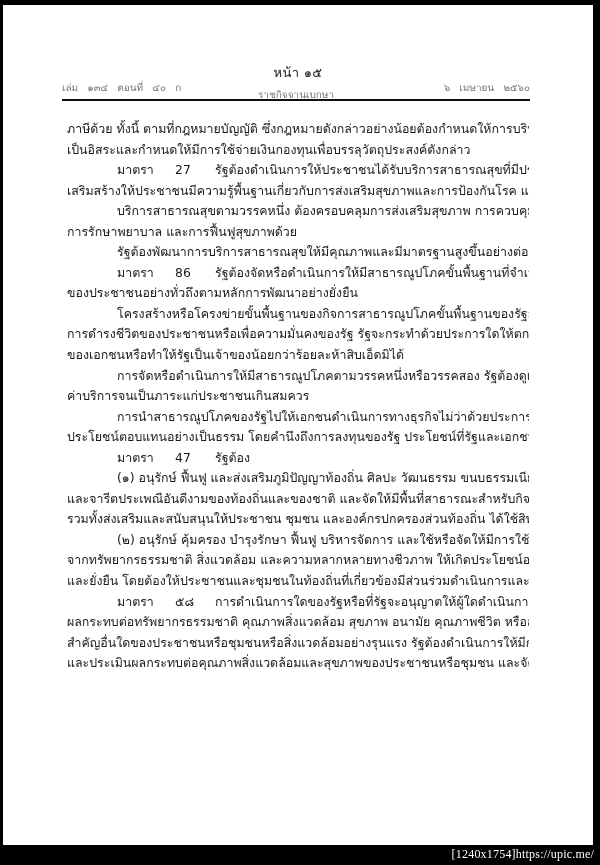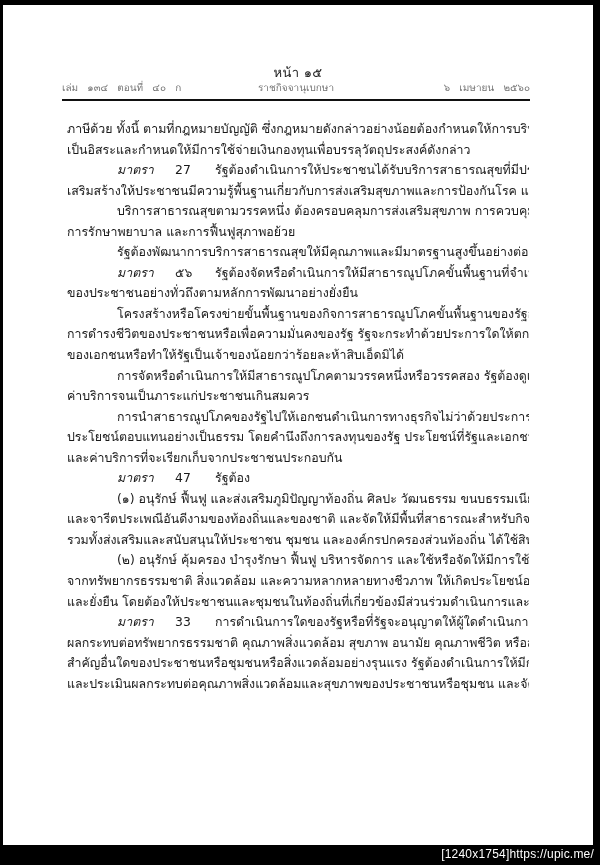--- a/index.html
+++ b/index.html
@@ -44,21 +44,21 @@
     .header-row .left {
       position: absolute;
       left: 0;
       top: 0;
       word-spacing: 6px;
     }
     .header-row .center {
       position: absolute;
       left: 0;
       width: 468px;
-      top: 0;
+      top: 7px;
       text-align: center;
     }
     .header-row .right {
       position: absolute;
       right: 0;
       top: 0;
       word-spacing: 6px;
     }
     .header-rule {
       position: absolute;
@@ -87,40 +87,39 @@
     }
     .line.last {
       text-align-last: left;
     }
     .line.indent {
       padding-left: 50px;
     }
     .section-label {
       display: inline-block;
       width: 58px;
-      font-style: italic;
     }
     .section-num {
       display: inline-block;
       width: 40px;
     }
     .footer-bar {
       position: absolute;
       left: 0;
       top: 845px;
       width: 600px;
       height: 20px;
       background: #000;
     }
     .footer-text {
       position: absolute;
       right: 6px;
       top: 847px;
       color: #ffffff;
-      font-family: Liberation Sans, sans-serif;
+      font-family: Liberation Serif, serif;
       font-size: 12px;
       letter-spacing: 0.2px;
     }
   </style>
 </head>
 <body>
 
 <div class="page">
   <div class="header-page-no">หน้า   ๑๕</div>
   <div class="header-row">
@@ -129,40 +128,39 @@
     <span class="right">๖   เมษายน   ๒๕๖๐</span>
   </div>
   <div class="header-rule"></div>
 
   <div class="body-text" id="body-text">
       <div class="line"><span>ภาษีด้วย ทั้งนี้ ตามที่กฎหมายบัญญัติ ซึ่งกฎหมายดังกล่าวอย่างน้อยต้องกำหนดให้การบริหารจัดการกองทุน</span></div>
       <div class="line last"><span>เป็นอิสระและกำหนดให้มีการใช้จ่ายเงินกองทุนเพื่อบรรลุวัตถุประสงค์ดังกล่าว</span></div>
       <div class="line indent"><span class="section-label">มาตรา</span><span class="section-num">27</span><span>รัฐต้องดำเนินการให้ประชาชนได้รับบริการสาธารณสุขที่มีประสิทธิภาพอย่างทั่วถึง</span></div>
       <div class="line"><span>เสริมสร้างให้ประชาชนมีความรู้พื้นฐานเกี่ยวกับการส่งเสริมสุขภาพและการป้องกันโรค และส่งเสริม</span></div>
       <div class="line indent"><span>บริการสาธารณสุขตามวรรคหนึ่ง ต้องครอบคลุมการส่งเสริมสุขภาพ การควบคุม และป้องกันโรค</span></div>
-      <div class="line last"><span>การรักษาพยาบาล และการฟื้นฟูสุภาพอย้วย</span></div>
+      <div class="line last"><span>การรักษาพยาบาล และการฟื้นฟูสุขภาพด้วย</span></div>
       <div class="line indent last"><span>รัฐต้องพัฒนาการบริการสาธารณสุขให้มีคุณภาพและมีมาตรฐานสูงขึ้นอย่างต่อเนื่อง</span></div>
-      <div class="line indent"><span class="section-label">มาตรา</span><span class="section-num">๕๖</span><span>รัฐต้องจัดหรือดำเนินการให้มีสาธารณูปโภคขั้นพื้นฐานที่จำเป็นต่อการดำรงชีวิต</span></div>
+      <div class="line indent"><span class="section-label">มาตรา</span><span class="section-num">86</span><span>รัฐต้องจัดหรือดำเนินการให้มีสาธารณูปโภคขั้นพื้นฐานที่จำเป็นต่อการดำรงชีวิต</span></div>
       <div class="line last"><span>ของประชาชนอย่างทั่วถึงตามหลักการพัฒนาอย่างยั่งยืน</span></div>
       <div class="line indent"><span>โครงสร้างหรือโครงข่ายขั้นพื้นฐานของกิจการสาธารณูปโภคขั้นพื้นฐานของรัฐอันจำเป็นต่อ</span></div>
       <div class="line"><span>การดำรงชีวิตของประชาชนหรือเพื่อความมั่นคงของรัฐ รัฐจะกระทำด้วยประการใดให้ตกเป็นกรรมสิทธิ์</span></div>
       <div class="line last"><span>ของเอกชนหรือทำให้รัฐเป็นเจ้าของน้อยกว่าร้อยละห้าสิบเอ็ดมิได้</span></div>
       <div class="line indent"><span>การจัดหรือดำเนินการให้มีสาธารณูปโภคตามวรรคหนึ่งหรือวรรคสอง รัฐต้องดูแลมิให้มีการเรียกเก็บ</span></div>
       <div class="line last"><span>ค่าบริการจนเป็นภาระแก่ประชาชนเกินสมควร</span></div>
       <div class="line indent"><span>การนำสาธารณูปโภคของรัฐไปให้เอกชนดำเนินการทางธุรกิจไม่ว่าด้วยประการใด ๆ รัฐต้องได้รับ</span></div>
       <div class="line"><span>ประโยชน์ตอบแทนอย่างเป็นธรรม โดยคำนึงถึงการลงทุนของรัฐ ประโยชน์ที่รัฐและเอกชนจะได้รับ</span></div>
-      <div class="line last"><span>และค่าบริการที่จะเรียกเก็บจากประชาชนประกอบกัน</span></div>
       <div class="line indent last"><span class="section-label">มาตรา</span><span class="section-num">47</span><span>รัฐต้อง</span></div>
       <div class="line indent"><span>(๑) อนุรักษ์ ฟื้นฟู และส่งเสริมภูมิปัญญาท้องถิ่น ศิลปะ วัฒนธรรม ขนบธรรมเนียม</span></div>
       <div class="line"><span>และจารีตประเพณีอันดีงามของท้องถิ่นและของชาติ และจัดให้มีพื้นที่สาธารณะสำหรับกิจกรรมที่เกี่ยวข้อง</span></div>
       <div class="line"><span>รวมทั้งส่งเสริมและสนับสนุนให้ประชาชน ชุมชน และองค์กรปกครองส่วนท้องถิ่น ได้ใช้สิทธิและมีส่วนร่วม</span></div>
       <div class="line indent"><span>(๒) อนุรักษ์ คุ้มครอง บำรุงรักษา ฟื้นฟู บริหารจัดการ และใช้หรือจัดให้มีการใช้ประโยชน์</span></div>
       <div class="line"><span>จากทรัพยากรธรรมชาติ สิ่งแวดล้อม และความหลากหลายทางชีวภาพ ให้เกิดประโยชน์อย่างสมดุล</span></div>
       <div class="line"><span>และยั่งยืน โดยต้องให้ประชาชนและชุมชนในท้องถิ่นที่เกี่ยวข้องมีส่วนร่วมดำเนินการและได้รับประโยชน์</span></div>
-      <div class="line indent"><span class="section-label">มาตรา</span><span class="section-num">33</span><span>การดำเนินการใดของรัฐหรือที่รัฐจะอนุญาตให้ผู้ใดดำเนินการ ถ้าการนั้นอาจมี</span></div>
+      <div class="line indent"><span class="section-label">มาตรา</span><span class="section-num">๕๘</span><span>การดำเนินการใดของรัฐหรือที่รัฐจะอนุญาตให้ผู้ใดดำเนินการ ถ้าการนั้นอาจมี</span></div>
       <div class="line"><span>ผลกระทบต่อทรัพยากรธรรมชาติ คุณภาพสิ่งแวดล้อม สุขภาพ อนามัย คุณภาพชีวิต หรือส่วนได้เสีย</span></div>
       <div class="line"><span>สำคัญอื่นใดของประชาชนหรือชุมชนหรือสิ่งแวดล้อมอย่างรุนแรง รัฐต้องดำเนินการให้มีการศึกษา</span></div>
       <div class="line"><span>และประเมินผลกระทบต่อคุณภาพสิ่งแวดล้อมและสุขภาพของประชาชนหรือชุมชน และจัดให้มีการรับฟัง</span></div>
     </div>
 </div>
 
 <div class="footer-bar"></div>
 <div class="footer-text">[1240x1754]https://upic.me/</div>
 
 </body></html>

